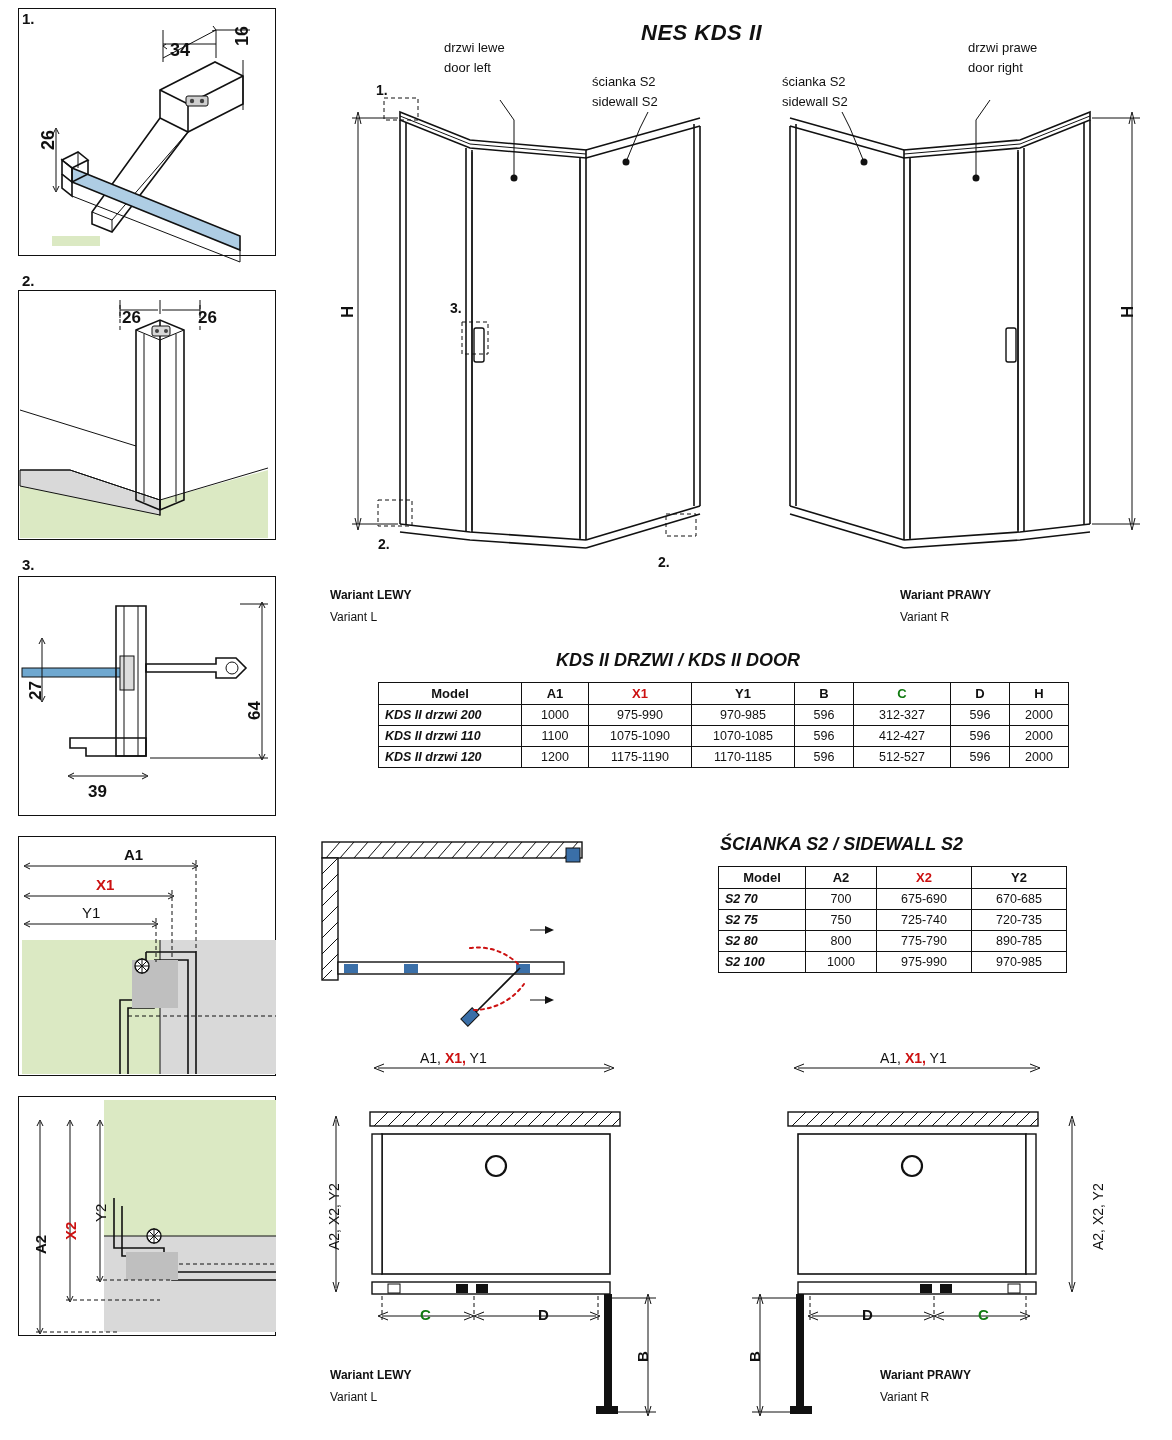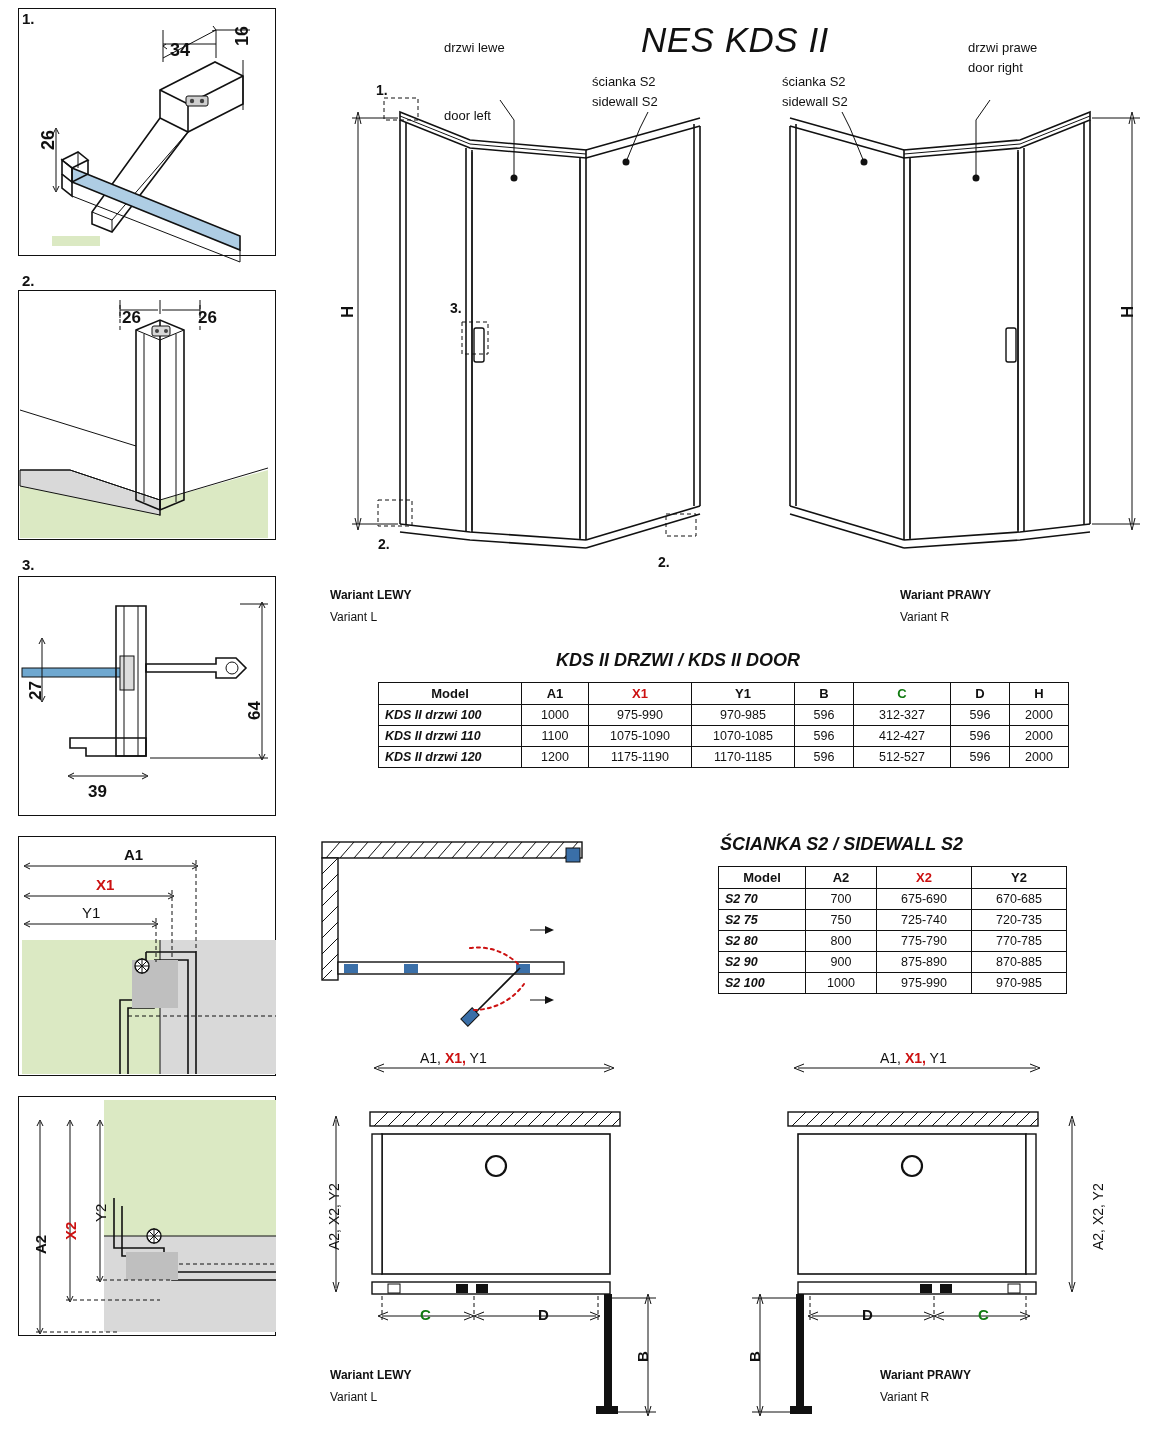--- a/index.html
+++ b/index.html
@@ -1,21 +1,21 @@
 <!DOCTYPE html>
 <html><head>
 <meta charset="utf-8">
 <style>
   html,body{margin:0;padding:0;background:#ffffff;}
   body{width:1172px;height:1440px;position:relative;font-family:"Liberation Sans",sans-serif;color:#111;}
   .abs{position:absolute;}
   .box{position:absolute;border:1px solid #111;box-sizing:border-box;}
   .lbl{position:absolute;font-size:13px;color:#111;white-space:nowrap;}
   .num{position:absolute;font-size:15px;font-weight:bold;color:#111;}
-  .title{position:absolute;font-size:35px;font-weight:normal;font-style:italic;letter-spacing:.5px;}
+  .title{position:absolute;font-size:22px;font-weight:bold;font-style:italic;letter-spacing:.5px;}
   .caption{position:absolute;font-size:12px;text-align:left;white-space:nowrap;}
   .tbl-title{position:absolute;font-size:18px;font-weight:bold;font-style:italic;white-space:nowrap;}
   table{border-collapse:collapse;font-size:12.5px;}
   table td,table th{border:1px solid #111;padding:3px 5px;text-align:center;font-weight:normal;}
   table th{font-weight:bold;font-size:13px;}
   .red{color:#cc1111;font-weight:bold;}
   .green{color:#117a11;font-weight:bold;}
   .rowhdr{font-weight:bold;font-style:italic;text-align:left;padding-left:6px;white-space:nowrap;}
   .dash{position:absolute;border:1px dashed #111;}
   svg{position:absolute;left:0;top:0;overflow:visible;}
@@ -219,21 +219,21 @@
   <path class="thin" d="M355,124 L358,112 L361,124 M355,518 L358,530 L361,518"></path>
   <line class="thin" x1="352" y1="118" x2="398" y2="118"></line>
   <line class="thin" x1="352" y1="524" x2="398" y2="524"></line>
 
   <rect class="dash" x="384" y="98" width="34" height="22" fill="none" stroke="#111" stroke-width="1" stroke-dasharray="4 3"></rect>
   <rect class="dash" x="378" y="500" width="34" height="26" fill="none" stroke="#111" stroke-width="1" stroke-dasharray="4 3"></rect>
   <rect class="dash" x="462" y="322" width="26" height="32" fill="none" stroke="#111" stroke-width="1" stroke-dasharray="4 3"></rect>
   <rect class="dash" x="666" y="514" width="30" height="22" fill="none" stroke="#111" stroke-width="1" stroke-dasharray="4 3"></rect>
 </svg>
 <div class="lbl" style="left:444px;top:40px;">drzwi lewe</div>
-<div class="lbl" style="left:444px;top:60px;margin-top:48px;">door left</div>
+<div class="lbl" style="left:444px;top:60px;">door left</div>
 <div class="lbl" style="left:592px;top:74px;">ścianka S2</div>
 <div class="lbl" style="left:592px;top:94px;">sidewall S2</div>
 <div class="num" style="left:376px;top:82px;font-size:14px;">1.</div>
 <div class="num" style="left:450px;top:300px;font-size:14px;">3.</div>
 <div class="num" style="left:378px;top:536px;font-size:14px;">2.</div>
 <div class="num" style="left:658px;top:554px;font-size:14px;">2.</div>
 <div class="lbl" style="left:338px;top:318px;font-size:17px;font-weight:bold;transform:rotate(-90deg);transform-origin:left top;">H</div>
 <div class="caption" style="left:330px;top:588px;width:260px;font-weight:bold;">Wariant LEWY</div>
 <div class="caption" style="left:330px;top:610px;width:260px;">Variant L</div>
 
@@ -283,21 +283,21 @@
         <th style="width:92px;" class="red">X1</th>
         <th style="width:92px;">Y1</th>
         <th style="width:48px;">B</th>
         <th style="width:86px;" class="green">C</th>
         <th style="width:48px;">D</th>
         <th style="width:48px;">H</th>
       </tr>
     </thead>
     <tbody>
         <tr>
-          <td class="rowhdr">KDS II drzwi 100</td>
+          <td class="rowhdr">KDS II drzwi 200</td>
           <td>1000</td>
           <td>975-990</td>
           <td>970-985</td>
           <td>596</td>
           <td>312-327</td>
           <td>596</td>
           <td>2000</td>
         </tr>
         <tr>
           <td class="rowhdr">KDS II drzwi 110</td>
@@ -344,27 +344,21 @@
         <tr>
           <td class="rowhdr">S2 75</td>
           <td>750</td>
           <td>725-740</td>
           <td>720-735</td>
         </tr>
         <tr>
           <td class="rowhdr">S2 80</td>
           <td>800</td>
           <td>775-790</td>
-          <td>770-785</td>
-        </tr>
-        <tr>
-          <td class="rowhdr">S2 90</td>
-          <td>900</td>
-          <td>875-890</td>
-          <td>870-885</td>
+          <td>890-785</td>
         </tr>
         <tr>
           <td class="rowhdr">S2 100</td>
           <td>1000</td>
           <td>975-990</td>
           <td>970-985</td>
         </tr>
       </tbody>
   </table>
 </div>

